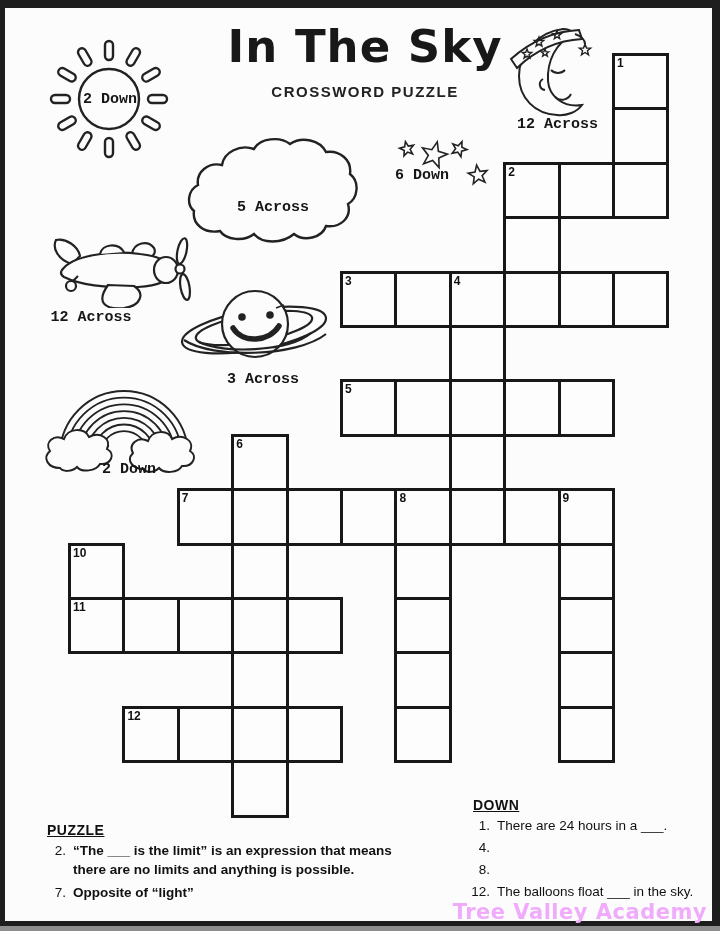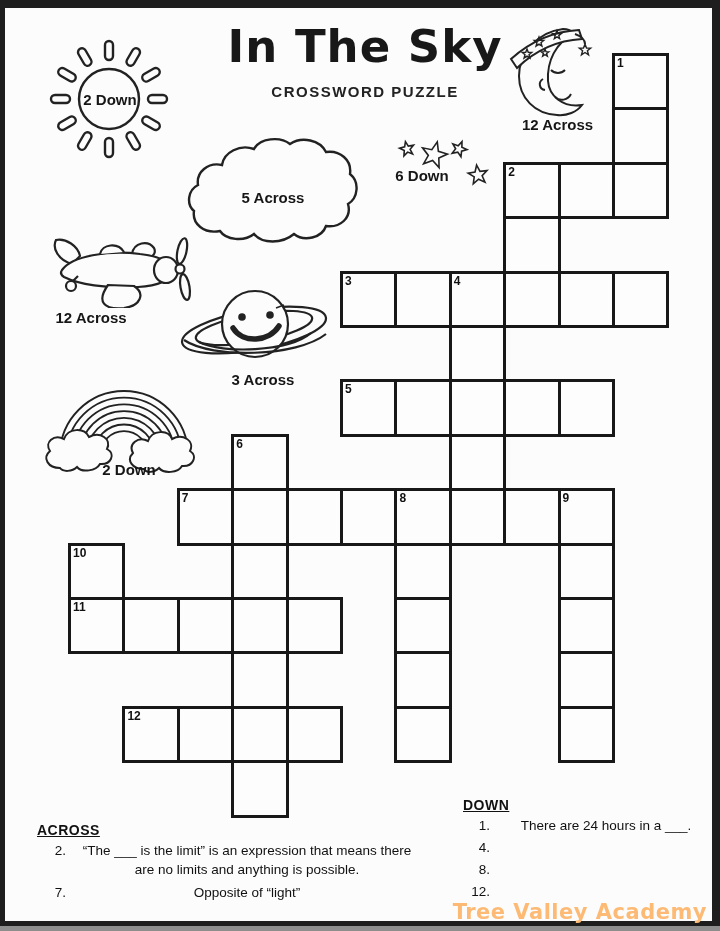--- a/index.html
+++ b/index.html
@@ -13,39 +13,39 @@
   .title{
     left:165px;top:22px;width:400px;text-align:center;
     font-family:"DejaVu Sans",sans-serif;font-weight:bold;font-size:45px;
     letter-spacing:1px;color:#181818;line-height:1.1;
   }
   .subtitle{
     left:165px;top:83px;width:400px;text-align:center;
     font-weight:bold;font-size:15px;letter-spacing:1.5px;color:#222;
   }
   .pic-label{
-    font-weight:bold;font-size:15px;color:#161616;text-align:center;white-space:nowrap;
+    font-weight:bold;font-size:15px;color:#161616;text-align:center;white-space:nowrap;font-family:Liberation Mono, monospace;
   }
   svg{display:block;}
   .ill path,.ill circle,.ill ellipse,.ill rect{vector-effect:non-scaling-stroke;}
   #grid .cell{
     position:absolute;box-sizing:border-box;border:3px solid #181818;background:#fdfdfd;
   }
   #grid .cellnum{
     position:absolute;top:0;left:2px;font-size:12px;font-weight:bold;color:#111;
     font-family:"Liberation Sans",sans-serif;line-height:14px;
   }
   .clue-header{
-    font-size:14px;font-weight:bold;text-decoration:underline;color:#111;letter-spacing:.5px;
+    font-size:14px;font-weight:bold;text-decoration:underline;color:#111;letter-spacing:.5px;margin-left:10px;
   }
   .clue-row{display:flex;margin-bottom:4px;}
   .clue-num{flex:none;text-align:right;font-size:13.5px;color:#111;}
-  .clue-text{font-size:13.5px;color:#111;text-align:center;}
+  .clue-text{font-size:13.5px;color:#111;}
   .across-list .clue-num{width:26px;margin-right:7px;line-height:19px;}
-  .across-list .clue-text{width:348px;line-height:19px;}
+  .across-list .clue-text{width:348px;line-height:19px;font-weight:bold;}
   .down-list .clue-num{width:32px;margin-right:7px;line-height:18px;}
   .down-list .clue-text{width:218px;line-height:18px;}
   .watermark{
     right:13px;top:900px;font-family:"DejaVu Sans",sans-serif;font-weight:bold;
     font-size:21px;letter-spacing:.5px;
   }
 </style>
 </head>
 <body>
 
@@ -106,21 +106,21 @@
     C 40 20 56 12 70 17
     C 76 6 96 4 106 12
     C 118 4 136 8 142 20
     C 156 18 168 28 166 42
     C 176 50 174 66 164 72
     C 168 86 156 96 142 94
     C 138 106 120 110 110 102
     C 98 112 78 112 70 102
     C 60 110 42 108 36 99 Z"></path>
 </svg>
-<div class="abs pic-label" style="left:233px;top:189px;width:80px">5 Across</div>
+<div class="abs pic-label" style="left:233px;top:199px;width:80px">5 Across</div>
 
 <svg class="abs ill" style="left:44px;top:228px" width="152" height="80" viewBox="0 0 152 80" fill="#fcfcfc" stroke="#222" stroke-width="2.2">
   <path d="M 28 36 C 14 32 8 20 12 12 C 22 10 34 18 36 28 Z"></path>
   <path d="M 88 26 C 90 14 104 12 110 20 C 112 24 110 28 106 29 Z"></path>
   <path d="M 18 42 C 28 28 64 22 96 26 C 116 28 128 35 129 43 C 128 52 114 58 94 59 C 62 61 34 56 20 49 C 17 47 16 45 18 42 Z"></path>
   <path d="M 56 26 C 58 16 74 14 80 24"></path>
   <path d="M 64 57 C 52 74 60 82 80 80 C 96 78 102 66 90 58 Z"></path>
   <ellipse cx="122" cy="42" rx="12" ry="13"></ellipse>
   <ellipse cx="138" cy="23" rx="4.5" ry="13" transform="rotate(12 138 23)"></ellipse>
   <ellipse cx="141" cy="59" rx="4.5" ry="13" transform="rotate(-10 141 59)"></ellipse>
@@ -227,21 +227,21 @@
       <span class="cellnum">12</span>
     </div>
     <div class="cell" style="left: 176.8px; top: 705.8px; width: 57.4px; height: 57.4px;"></div>
     <div class="cell" style="left: 231.2px; top: 705.8px; width: 57.4px; height: 57.4px;"></div>
     <div class="cell" style="left: 285.6px; top: 705.8px; width: 57.4px; height: 57.4px;"></div>
     <div class="cell" style="left: 394.4px; top: 705.8px; width: 57.4px; height: 57.4px;"></div>
     <div class="cell" style="left: 557.6px; top: 705.8px; width: 57.4px; height: 57.4px;"></div>
     <div class="cell" style="left: 231.2px; top: 760.2px; width: 57.4px; height: 57.4px;"></div>
   </div>
 
-<div class="abs clue-header" style="left:37px;top:822px">ACROSS</div>
+<div class="abs clue-header" style="left:37px;top:822px">PUZZLE</div>
 <div class="abs across-list" id="across-list" style="left:40px;top:841px">
     <div class="clue-row">
       <span class="clue-num">2.</span>
       <span class="clue-text">“The ___ is the limit” is an expression that means there are no limits and anything is possible.</span>
     </div>
     <div class="clue-row">
       <span class="clue-num">7.</span>
       <span class="clue-text">Opposite of “light”</span>
     </div>
   </div>
@@ -253,18 +253,19 @@
       <span class="clue-text">There are 24 hours in a ___.</span>
     </div>
     <div class="clue-row">
       <span class="clue-num">4.</span>
     </div>
     <div class="clue-row">
       <span class="clue-num">8.</span>
     </div>
     <div class="clue-row">
       <span class="clue-num">12.</span>
+      <span class="clue-text">The balloons float ___ in the sky.</span>
     </div>
   </div>
 
-<div class="abs watermark" style="color: #fdba74;">Tree Valley Academy</div>
+<div class="abs watermark" style="color: #f0abfc;">Tree Valley Academy</div>
 
 <div class="bottom-strip"></div>
 
 </body></html>

